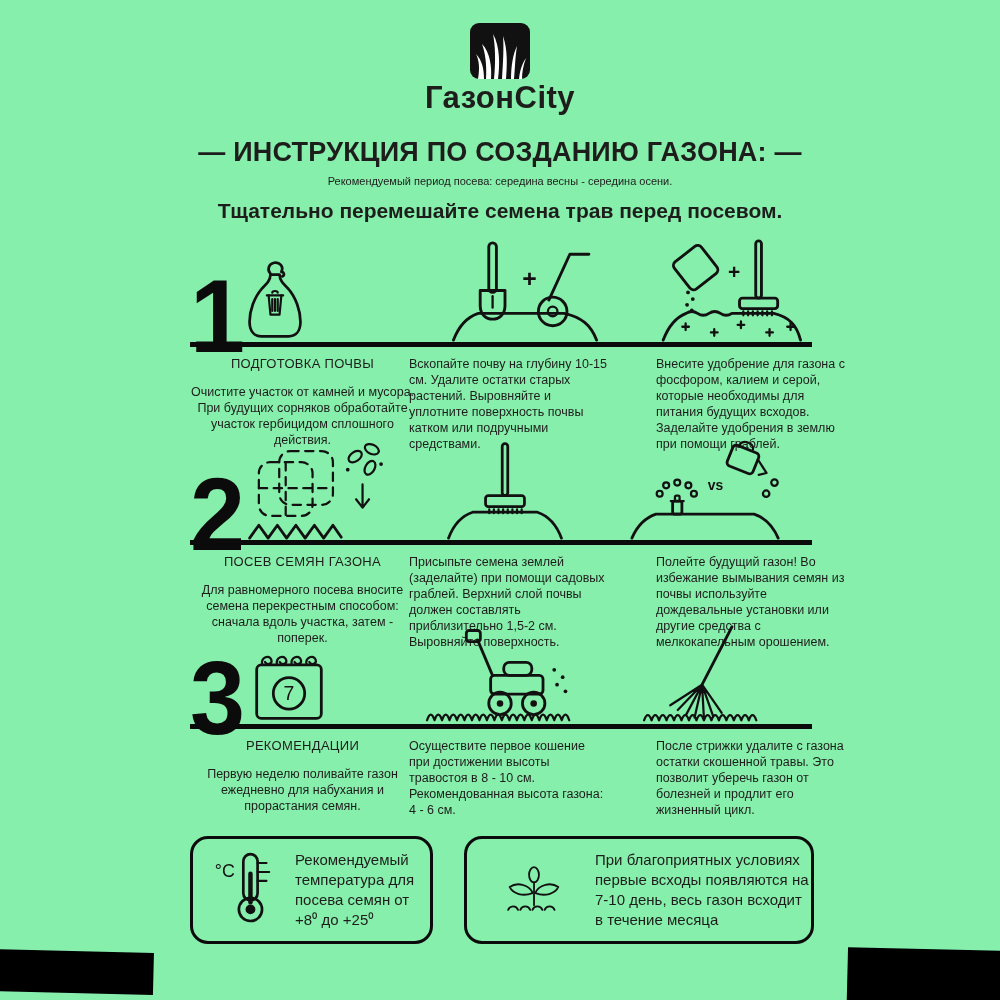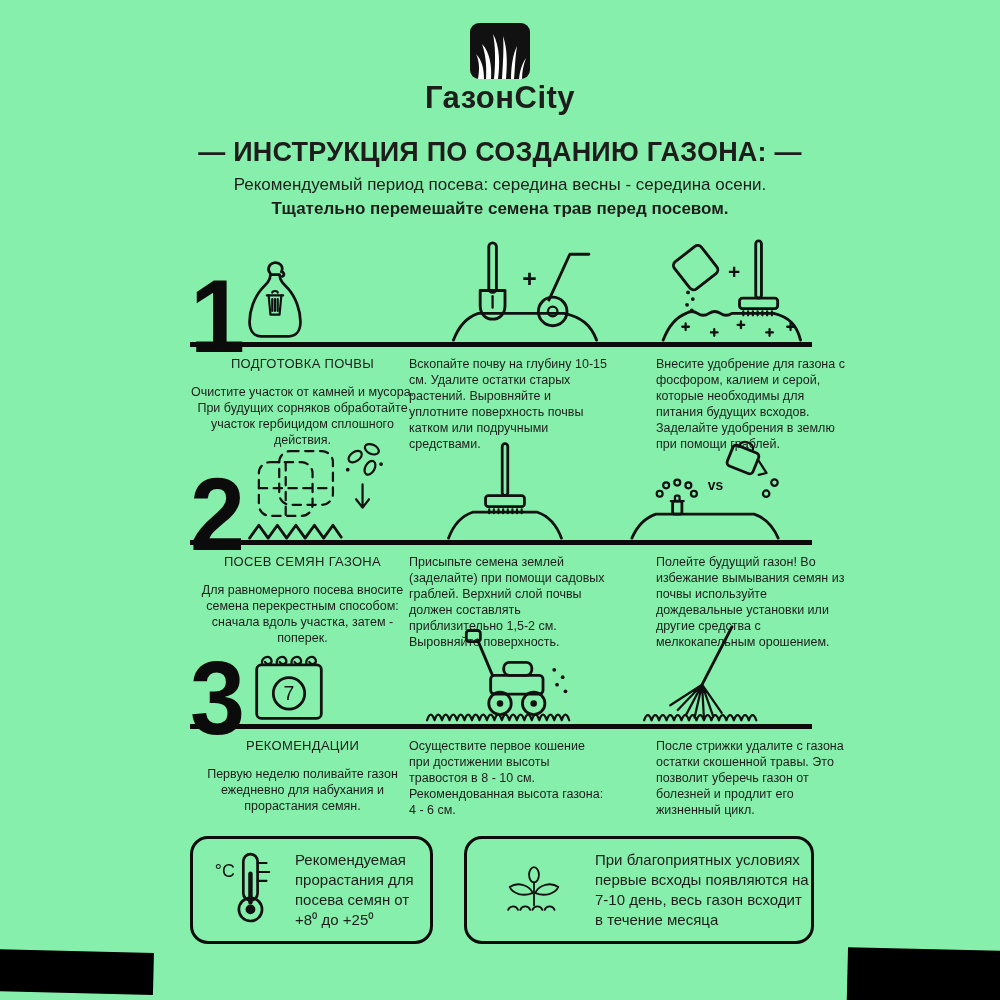--- a/index.html
+++ b/index.html
@@ -8,22 +8,22 @@
     background:#86efac;overflow:hidden;
     font-family:"Liberation Sans",sans-serif;color:#1d1d1b;
   }
   .abs{position:absolute;}
   .center{left:0;width:100%;text-align:center;}
 
   
   .logo-mark{left:470px;top:23px;width:60px;height:56px;}
   .logo-text{top:80px;font-size:31px;font-weight:600;letter-spacing:.5px;}
   .page-title{top:137px;font-size:27px;font-weight:700;letter-spacing:.2px;margin:0;}
-  .subtitle{top:175px;font-size:17px;margin:0;}
-  .note{top:199px;font-size:17px;font-weight:700;margin:0;}
+  .subtitle{top:175px;font-size:11px;margin:0;}
+  .note{top:199px;font-size:21px;font-weight:700;margin:0;}
 
   
   .step{position:absolute;left:190px;width:622px;}
   .step-visual{position:relative;border-bottom:5px solid #0b0b0b;}
   .step1 .step-visual{height:103px;}
   .step2 .step-visual{height:97px;}
   .step3 .step-visual{height:96px;}
   .step-number{
     position:absolute;left:0;bottom:-26px;line-height:1;
     font-size:104px;font-weight:700;color:#0b0b0b;
@@ -273,21 +273,21 @@
     <div class="box-icon">
       <svg viewBox="0 0 74 84" width="66" height="76">
         <text x="2" y="30" font-size="20">°C</text>
         <rect class="ln" x="34" y="4" width="16" height="52" rx="8"></rect>
         <circle class="ln" cx="42" cy="66" r="13"></circle>
         <line x1="42" y1="26" x2="42" y2="58" stroke="#111" stroke-width="5" stroke-linecap="round"></line>
         <circle class="fill" cx="42" cy="66" r="5.5"></circle>
         <path class="ln2" d="M50 14 H60 M50 24 H63 M50 34 H60"></path>
       </svg>
     </div>
-    <div class="box-text">Рекомендуемая прорастания для посева семян от +8⁰ до +25⁰</div>
+    <div class="box-text">Рекомендуемый температура для посева семян от +8⁰ до +25⁰</div>
   </div>
 
   <div class="info-box box-right">
     <div class="box-icon">
       <svg viewBox="0 0 92 72" width="70" height="55">
         <path class="ln2" d="M46 58 V28"></path>
         <ellipse class="ln2" cx="46" cy="18" rx="6.5" ry="10"></ellipse>
         <path class="ln2" d="M44 42 C32 47 18 43 14 34 C24 27 39 31 44 41 Z"></path>
         <path class="ln2" d="M48 42 C60 47 74 43 78 34 C68 27 53 31 48 41 Z"></path>
         <path class="ln2" d="M12 64 a7 7 0 0 1 13 0 M28 64 a7 7 0 0 1 13 0 M44 64 a7 7 0 0 1 13 0 M60 64 a7 7 0 0 1 13 0"></path>

